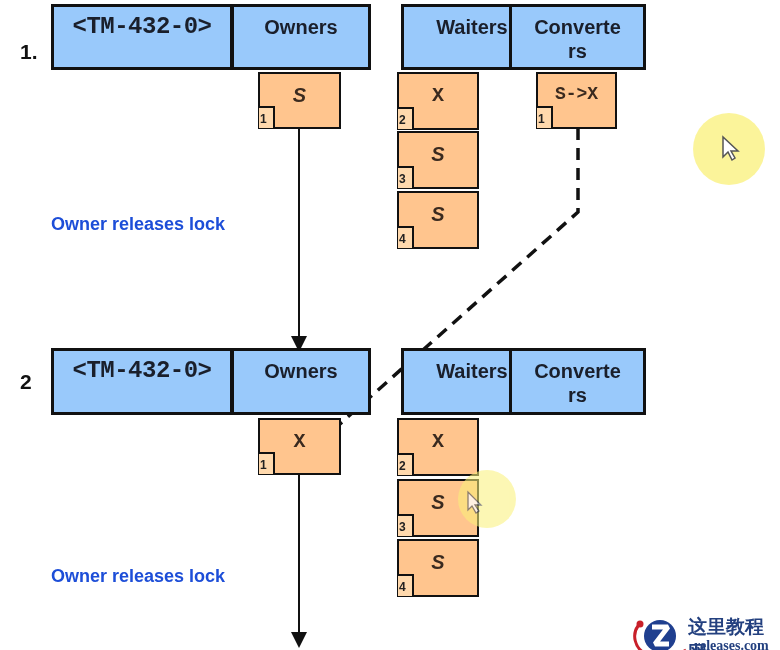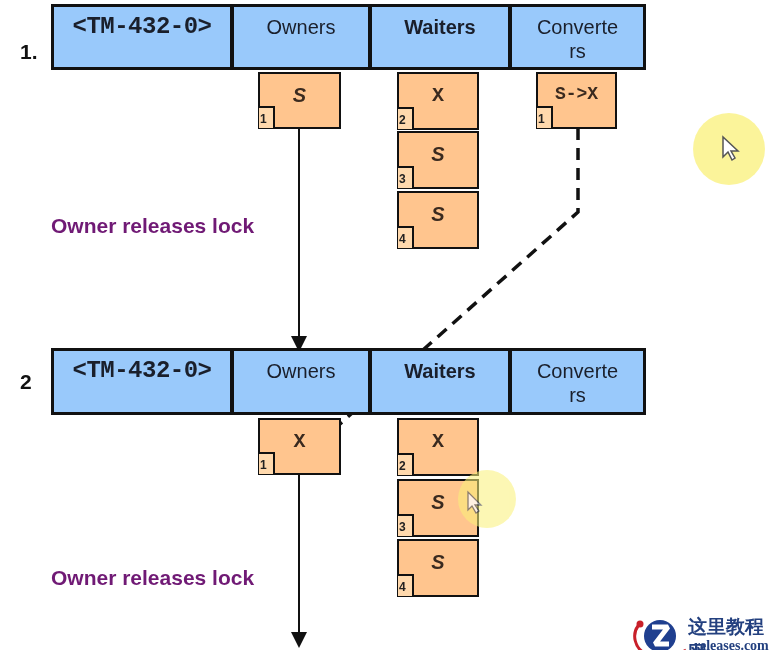--- a/index.html
+++ b/index.html
@@ -1,31 +1,31 @@
 <!DOCTYPE html>
 <html><head>
 <meta charset="utf-8">
 <style>
   html, body { margin:0; padding:0; background:#ffffff; }
   body { width:780px; height:650px; position:relative; overflow:hidden;
          font-family:"Liberation Sans", sans-serif; }
   .step-num { position:absolute; font-weight:bold; font-size:21px; color:#111; }
   .hdr { position:absolute; background:#99c9fb; border:3px solid #111; box-sizing:border-box;
-         text-align:center; color:#1a1f2b; font-size:20px; line-height:24px; padding-top:8px; }
+         text-align:center; color:#1a1f2b; font-size:20px; line-height:24px; padding-top:8px;font-weight:bold; }
   .hdr.mono { font-family:"Liberation Mono", monospace; font-weight:bold; font-size:24px; letter-spacing:-0.5px; }
-  .hdr.bold { font-weight:bold; }
+  .hdr.bold { font-weight:bold;margin-left:32px; }
   .box { position:absolute; background:#ffc58e; border:2.5px solid #111; box-sizing:border-box; }
   .box .mode { position:absolute; left:0; right:0; top:10px; text-align:center;
                font-family:"Liberation Mono", monospace; font-weight:bold; font-size:20px; color:#3a2a1f; }
   .box .mode.ital { font-family:"Liberation Sans", sans-serif; font-style:italic; }
   .box .seq { position:absolute; left:-1px; bottom:-1px; width:16px; height:22px;
               border:2px solid #111; border-left:none; border-bottom:none; box-sizing:border-box;
               font-size:12px; font-weight:bold; line-height:22px; padding-left:1px; color:#222;
               background:#ffd9ad; }
-  .label { position:absolute; font-weight:bold; font-size:21px; color:#701a75; }
+  .label { position:absolute; font-weight:bold; font-size:18px; color:#1d4ed8; }
   svg.lines { position:absolute; left:0; top:0; }
   .cursor-hl { position:absolute; border-radius:50%; background:rgba(250,240,120,0.75); }
   .logo { position:absolute; left:628px; top:612px; width:150px; height:48px; }
   .logo .cn { position:absolute; left:60px; top:2px; font-family:"DejaVu Serif", serif; font-weight:bold;
               font-size:19px; color:#23407f; }
   .logo .en { position:absolute; left:66px; top:26px; font-family:"Liberation Serif", serif; font-weight:bold;
               font-size:14px; color:#23407f; }
 </style>
 </head>
 <body>

